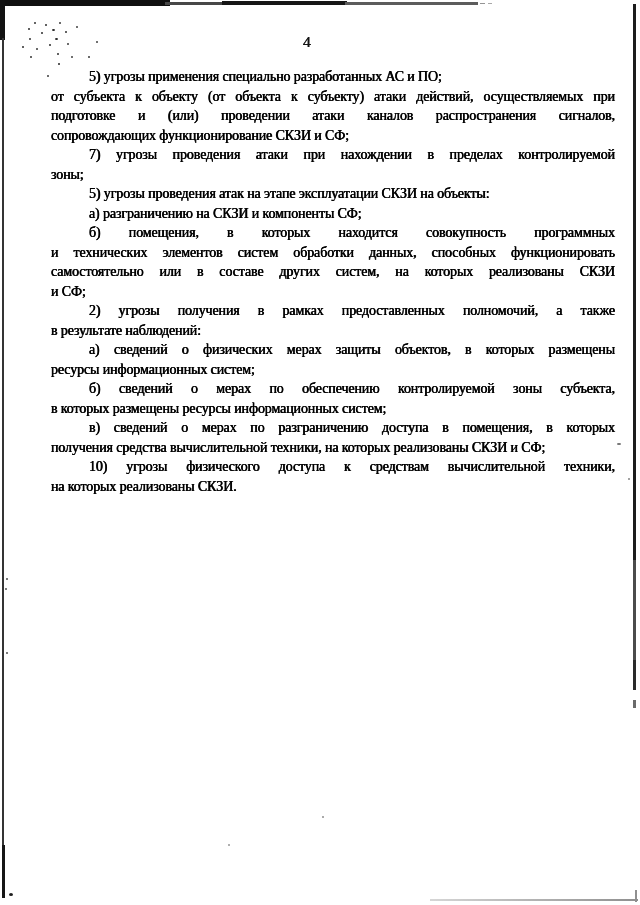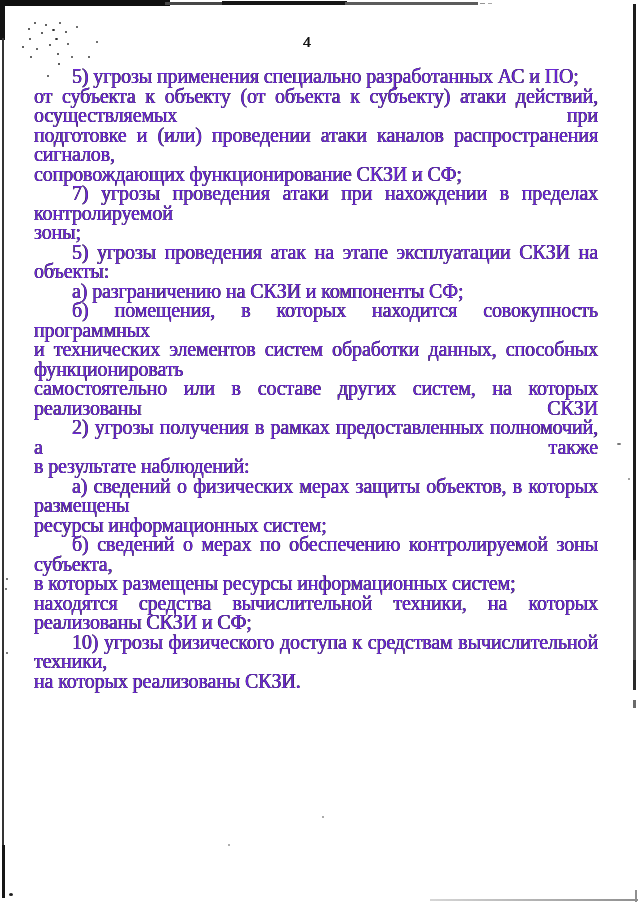--- a/index.html
+++ b/index.html
@@ -8,22 +8,22 @@
     font-family:"Liberation Serif","DejaVu Serif",serif;
   }
   .page{position:absolute;inset:0;background:#fff;}
   .pnum{
     position:absolute;top:33px;left:0;width:640px;text-align:center;
     font-size:15.6px;color:#141414;letter-spacing:0;
     text-shadow:0.25px 0 #1a1a1a,-0.25px 0 #1a1a1a;
     transform:translateX(-13px);
   }
   #body-text{
-    position:absolute;top:67px;left:34px;width:564px;
-    font-size:20px;line-height:19.5px;color:#6d28d9;letter-spacing:-0.12px;
+    position:absolute;top:67px;left:51px;width:564px;
+    font-size:14px;line-height:19.5px;color:#000000;letter-spacing:-0.12px;
     text-shadow:0.28px 0 #1c1c1c,-0.28px 0 #1c1c1c;
   }
   .para{margin:0;}
   .line{text-align:justify;white-space:normal;}
   .line.just{text-align-last:justify;}
   .line.first{text-indent:38px;}
   .art{position:absolute;}
   .speck{position:absolute;border-radius:50%;}
   
   .tb-a{left:0;top:0;width:170px;height:5.5px;background:#101010;}
@@ -82,35 +82,37 @@
       <div class="para">
         <div class="line first">5) угрозы проведения атак на этапе эксплуатации СКЗИ на объекты:</div>
       </div>
       <div class="para">
         <div class="line first">а) разграничению на СКЗИ и компоненты СФ;</div>
       </div>
       <div class="para">
         <div class="line first just">б) помещения, в которых находится совокупность программных</div>
         <div class="line just">и технических элементов систем обработки данных, способных функционировать</div>
         <div class="line just">самостоятельно или в составе других систем, на которых реализованы СКЗИ</div>
+        <div class="line">и СФ;</div>
       </div>
       <div class="para">
         <div class="line first just">2) угрозы получения в рамках предоставленных полномочий, а также</div>
         <div class="line">в результате наблюдений:</div>
       </div>
       <div class="para">
         <div class="line first just">а) сведений о физических мерах защиты объектов, в которых размещены</div>
         <div class="line">ресурсы информационных систем;</div>
       </div>
       <div class="para">
         <div class="line first just">б) сведений о мерах по обеспечению контролируемой зоны субъекта,</div>
         <div class="line">в которых размещены ресурсы информационных систем;</div>
       </div>
       <div class="para">
-        <div class="line">находятся средства вычислительной техники, на которых реализованы СКЗИ и СФ;</div>
+        <div class="line first just">в) сведений о мерах по разграничению доступа в помещения, в которых</div>
+        <div class="line">получения средства вычислительной техники, на которых реализованы СКЗИ и СФ;</div>
       </div>
       <div class="para">
         <div class="line first just">10) угрозы физического доступа к средствам вычислительной техники,</div>
         <div class="line">на которых реализованы СКЗИ.</div>
       </div>
     </div>
 
   <div id="speckles">
       <div class="speck" style="left: 28px; top: 28px; width: 2px; height: 2px; background: rgb(44, 44, 44);"></div>
       <div class="speck" style="left: 34px; top: 22px; width: 2px; height: 2px; background: rgb(51, 51, 51);"></div>

